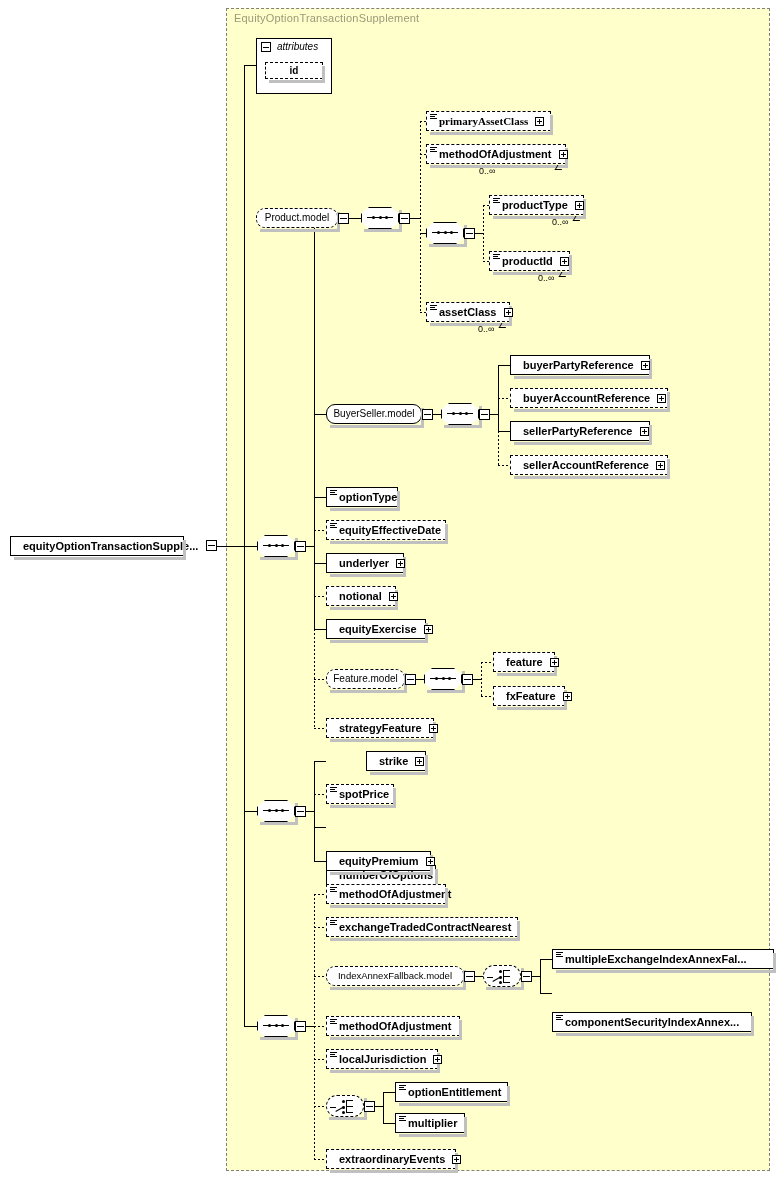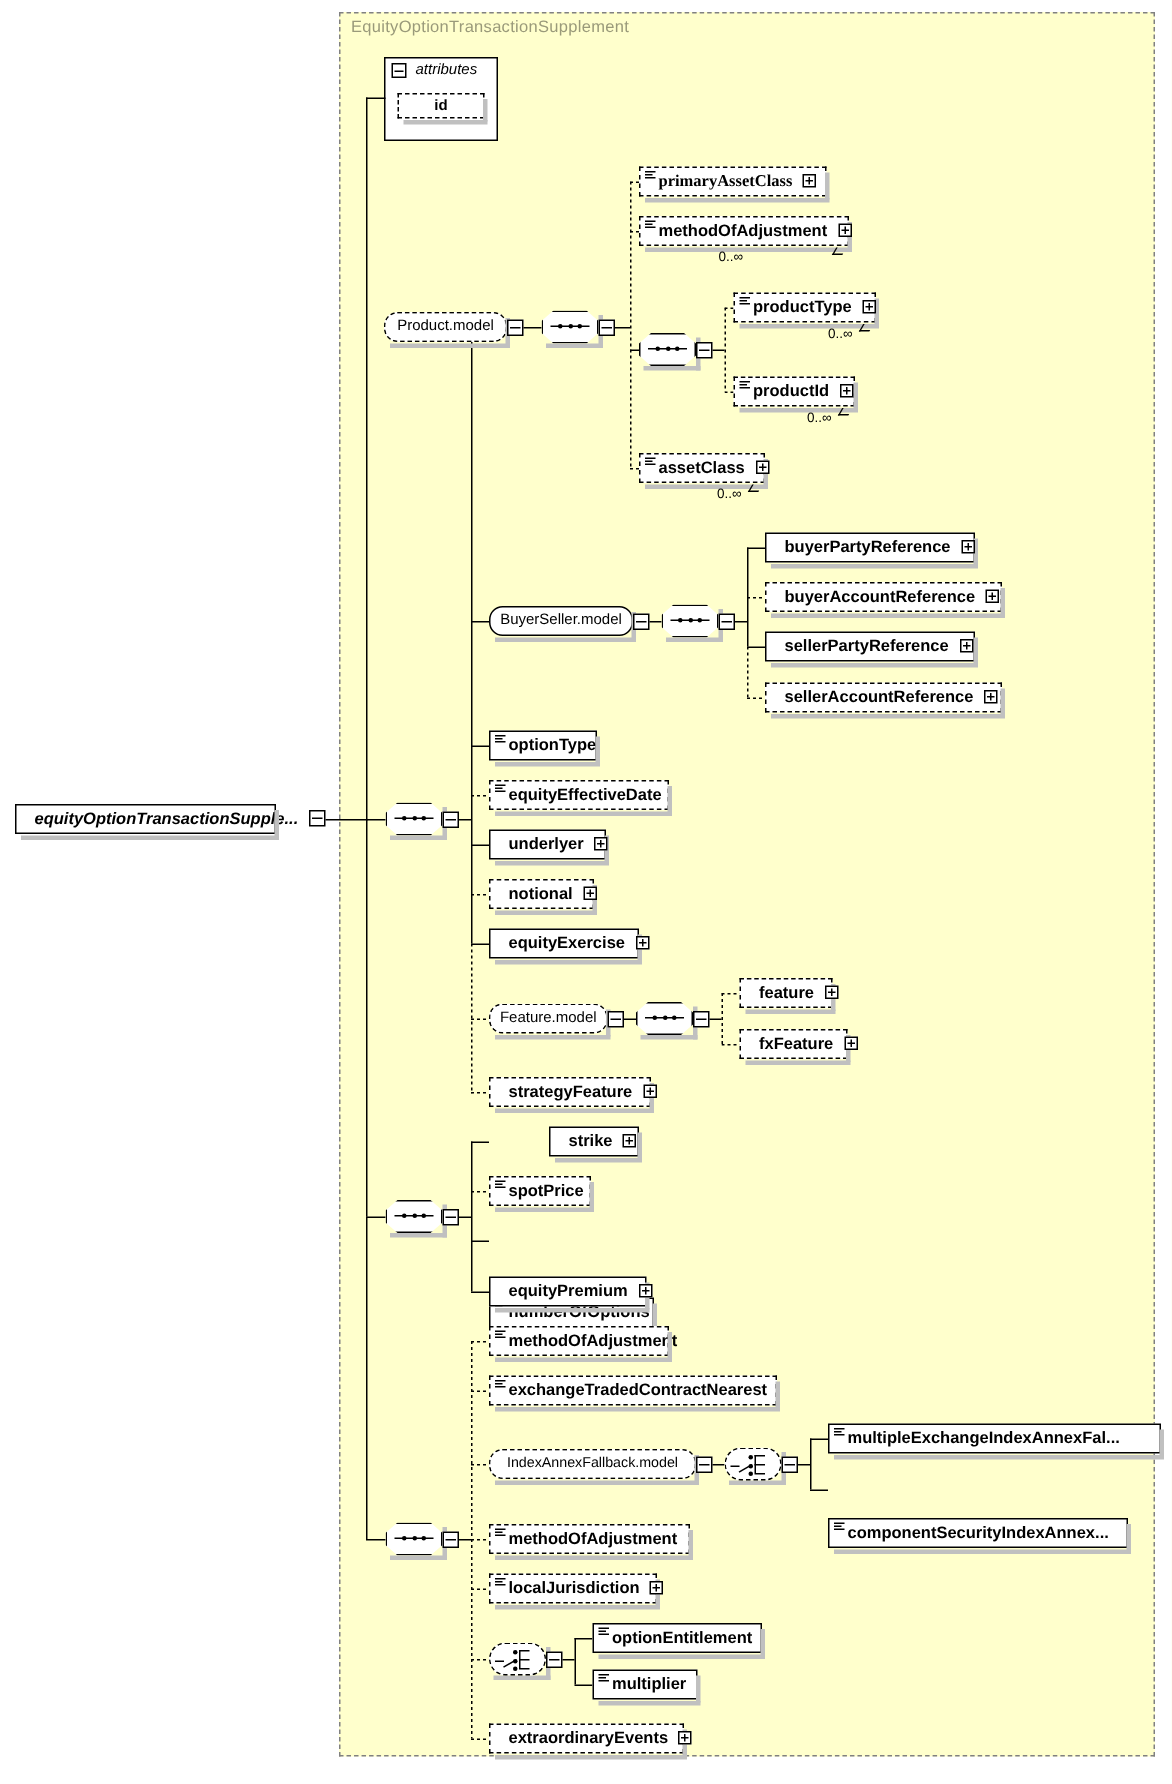--- a/index.html
+++ b/index.html
@@ -269,21 +269,21 @@
   }
 </style>
 </head>
 <body>
 
 <div id="canvas">
 
   <div class="panel"></div>
   <div class="panel-title">EquityOptionTransactionSupplement</div>
 
-  <div class="box" style="left:10px; top:536px; width:174px;font-style:italic;">
+  <div class="box" style="left:10px; top:536px; width:174px;">
     <span>equityOptionTransactionSupple...</span>
   </div>
   <div class="expander" style="left:206px; top:540px;"></div>
 
   <div class="ln h" style="left:217px; top:546px; width:40px;"></div>
 
   <div class="attrbox" style="left:256px; top:38px; width:76px; height:56px;">
     <div class="attr-head">
       <span class="attr-minus"></span>
       <span>attributes</span>

